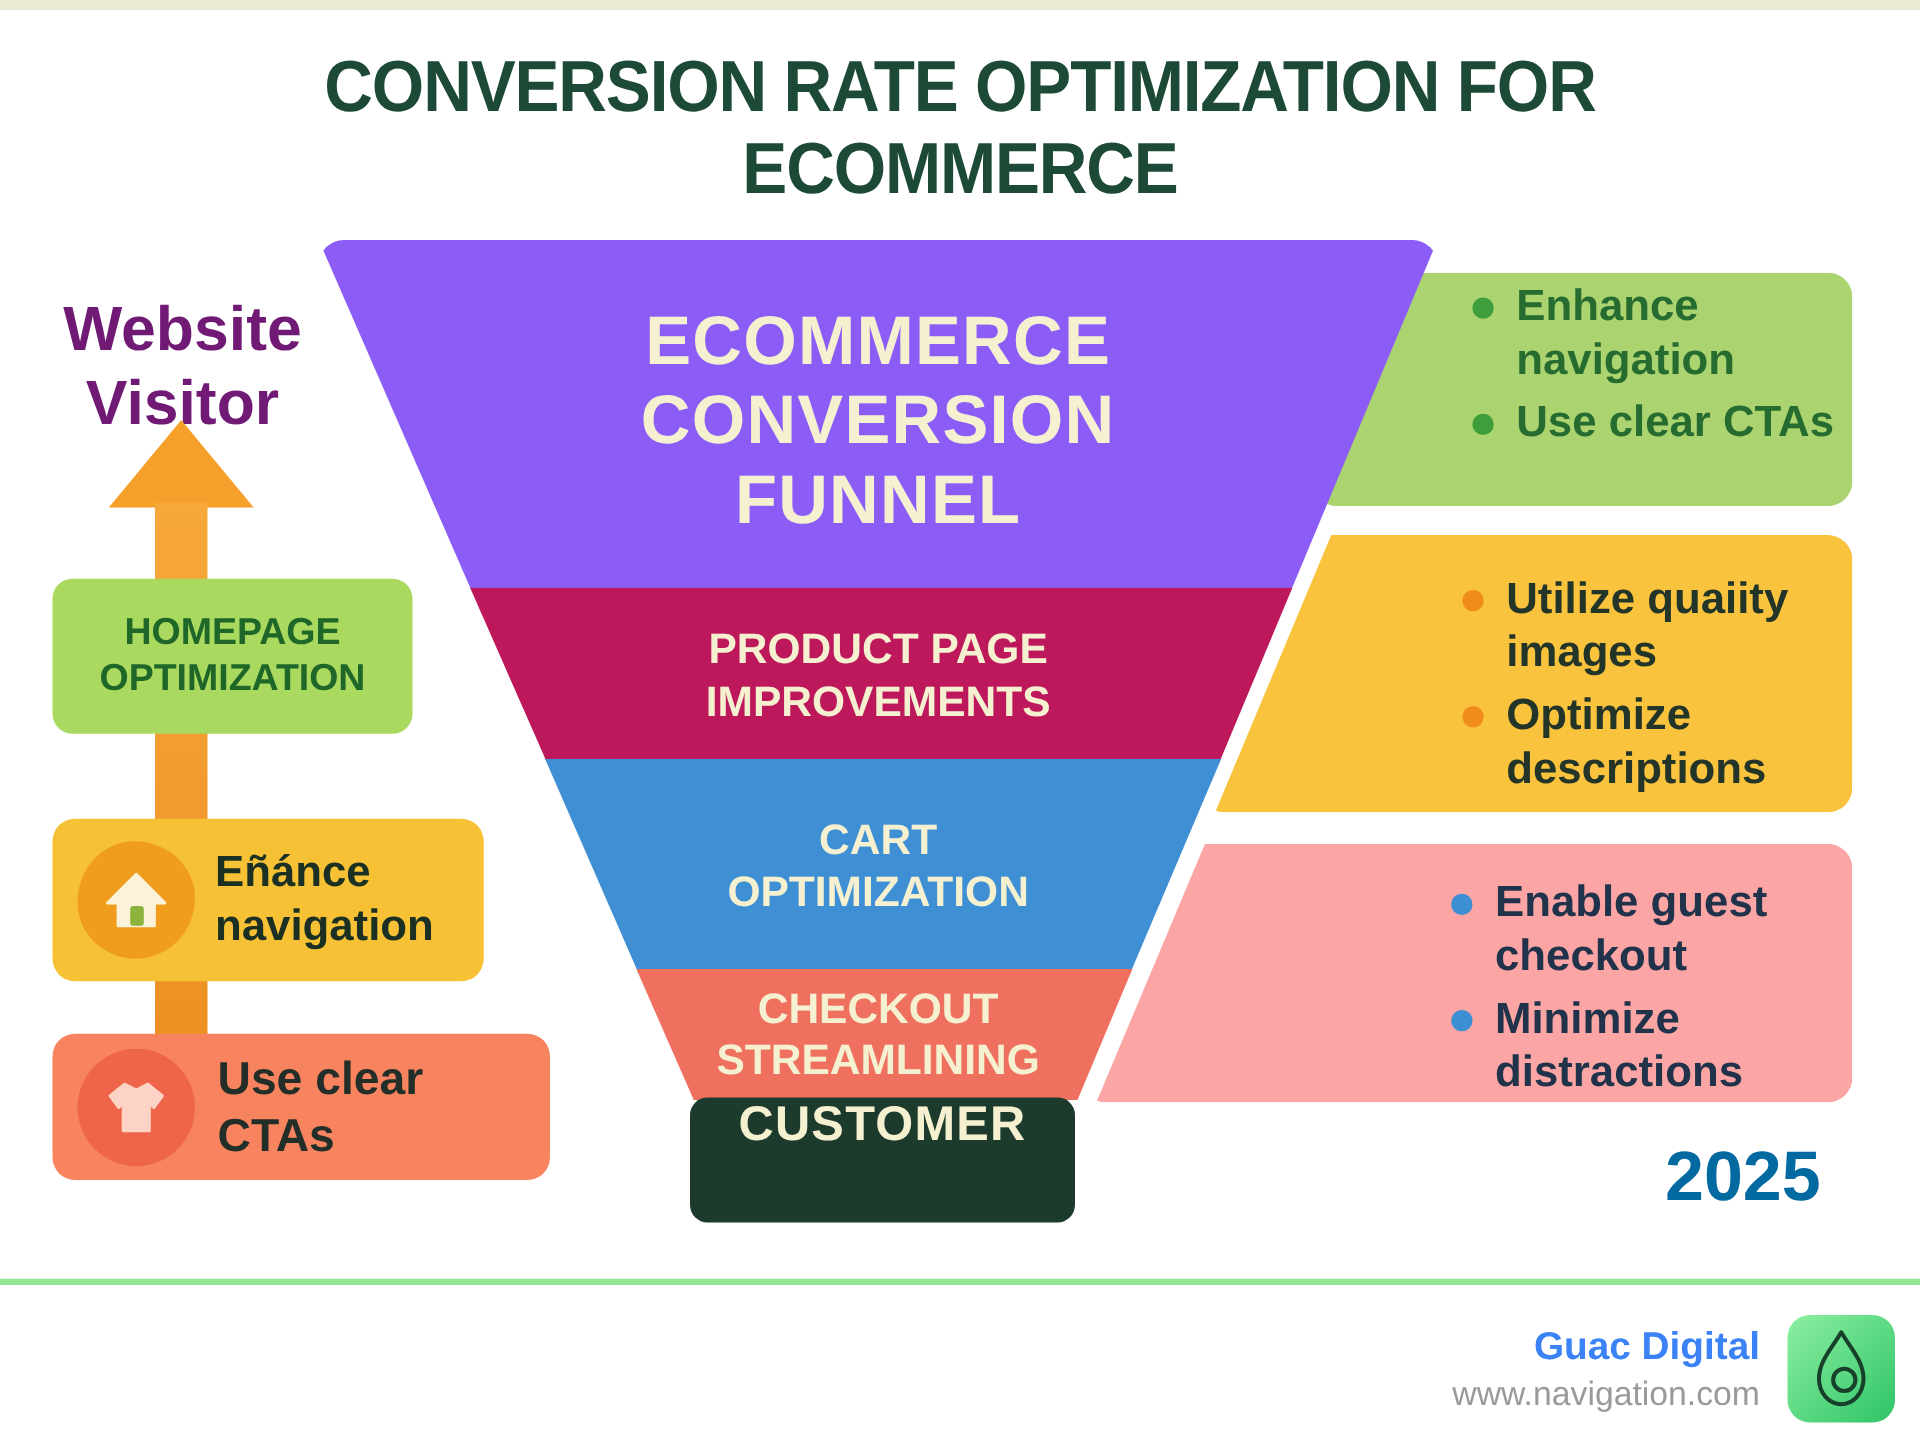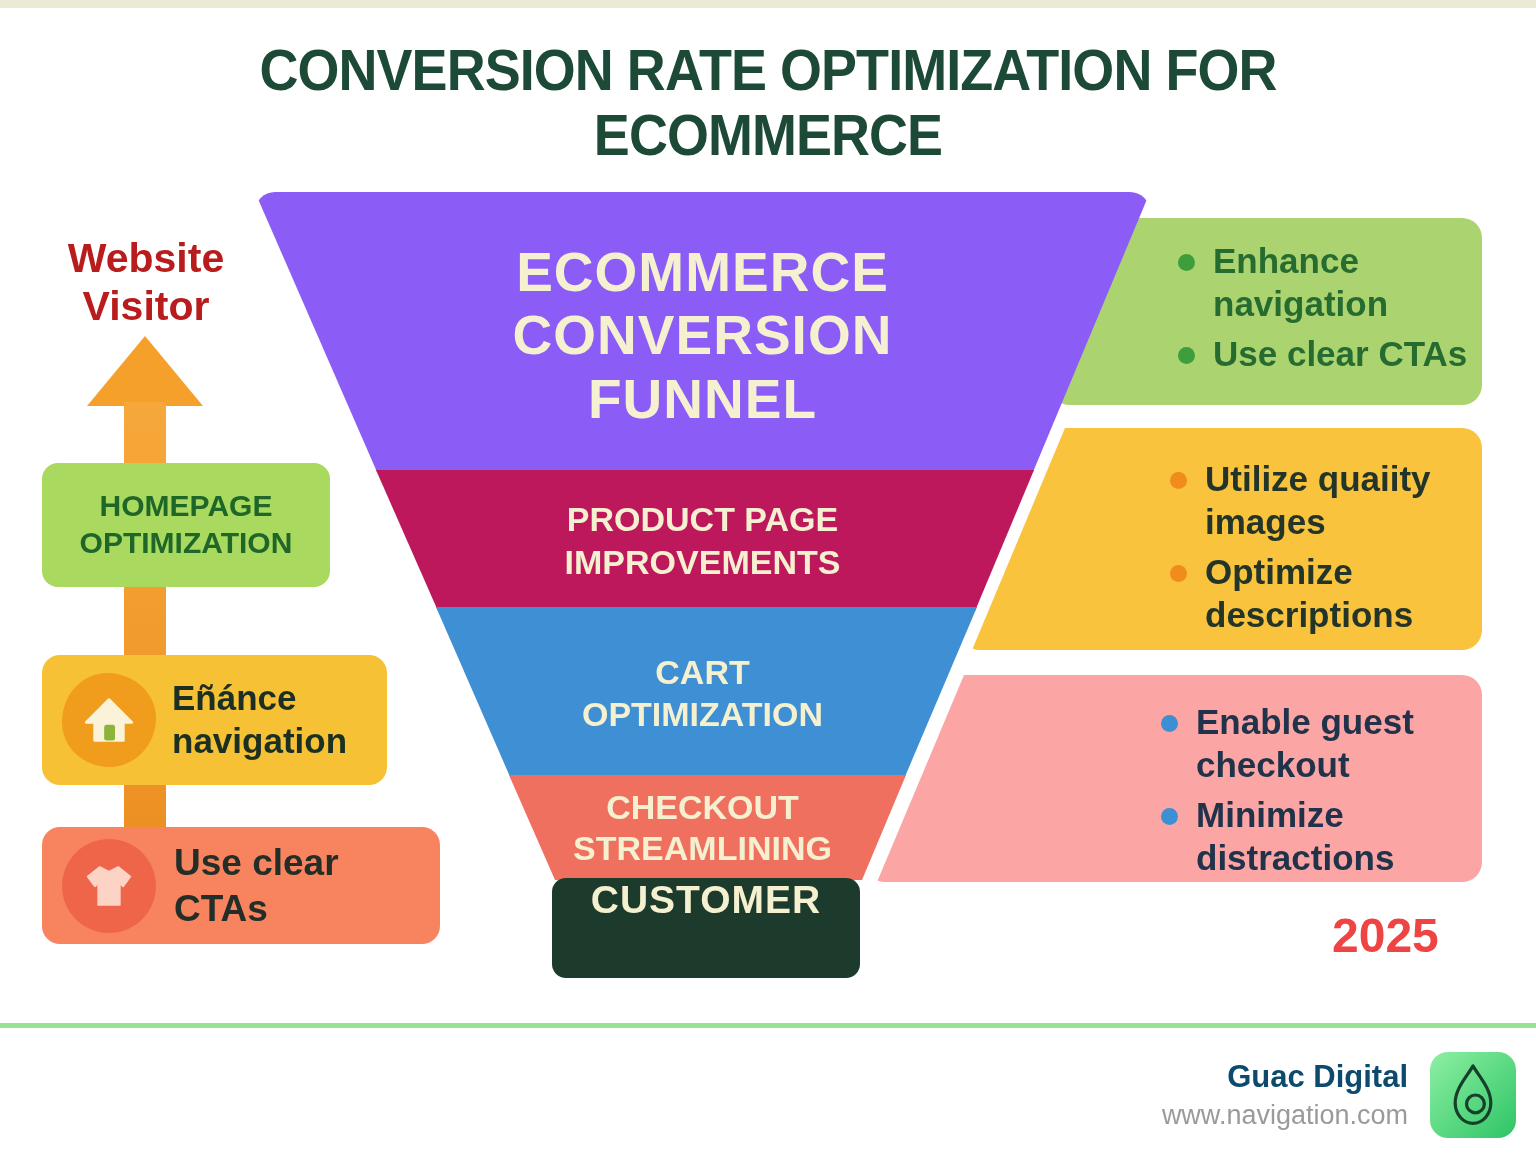--- a/index.html
+++ b/index.html
@@ -14,21 +14,21 @@
   .main-title {
     position:absolute; left:0; top:38px; width:100%;
     text-align:center; font-size:58px; line-height:1.12; font-weight:900;
     color:#1c4a36; letter-spacing:-1px; text-transform:uppercase;
     transform:scaleX(0.93); transform-origin:center; padding:0 140px;
   }
 
   
   .visitor-label {
     position:absolute; left:28px; top:234px; width:236px; text-align:center;
-    font-size:41px; font-weight:800; color:#b91c1c; line-height:1.18;
+    font-size:50px; font-weight:800; color:#701a75; line-height:1.18;
   }
   .arrow-head {
     position:absolute; left:87px; top:336px; width:0; height:0;
     border-left:58px solid transparent; border-right:58px solid transparent;
     border-bottom:70px solid #f5a02b;
   }
   .arrow-shaft {
     position:absolute; left:124px; top:402px; width:42px; height:532px;
     background:linear-gradient(to bottom,#f7a83a,#ea8a1e); z-index:1;
   }
@@ -77,40 +77,40 @@
 
   
   .right-box { position:absolute; z-index:1; border-radius:20px; }
   .rb-green  { left:1050px; top:218px; width:432px; height:187px; background:#abd470;
     clip-path:polygon(82px 0,100% 0,100% 100%,4px 100%); }
   .rb-yellow { left:960px;  top:428px; width:522px; height:222px; background:#f9c33e;
     clip-path:polygon(105px 0,100% 0,100% 100%,12px 100%); }
   .rb-blue   { left:865px;  top:675px; width:617px; height:207px; background:#fca5a5;
     clip-path:polygon(99px 0,100% 0,100% 100%,12px 100%); }
   .rb-items { display:flex; flex-direction:column; gap:8px; }
-  .rb-green  .rb-items { margin:22px 0 0 128px; }
+  .rb-green  .rb-items { margin:6px 0 0 128px; }
   .rb-yellow .rb-items { margin:30px 0 0 210px; }
   .rb-blue   .rb-items { margin:26px 0 0 296px; }
   .rb-item { display:flex; align-items:flex-start; }
   .rb-dot { width:17px; height:17px; border-radius:50%; margin:14px 18px 0 0; flex:0 0 auto; }
   .rb-green  .rb-dot { background:#3f9e3c; }
   .rb-yellow .rb-dot { background:#ef8c1c; }
   .rb-blue   .rb-dot { background:#3d8fd4; }
   .rb-text { font-size:35px; font-weight:800; line-height:1.22; max-width:300px; }
   .rb-green  .rb-text { color:#266b2f; }
   .rb-yellow .rb-text { color:#233528; max-width:290px; }
   .rb-blue   .rb-text { color:#20334a; }
 
-  .year-label { position:absolute; left:1332px; top:908px; font-size:48px; font-weight:900; color:#ef4444; }
+  .year-label { position:absolute; left:1332px; top:908px; font-size:56px; font-weight:900; color:#0369a1; }
 
   
   .separator { position:absolute; left:0; top:1023px; width:1536px; height:5px; background:#94e493; }
   .footer { position:absolute; right:20px; top:1052px; display:flex; align-items:center; }
   .footer-text { text-align:right; margin-right:22px; }
-  .footer-brand { font-size:31px; font-weight:700; color:#0c4a6e; line-height:1.3; }
+  .footer-brand { font-size:31px; font-weight:700; color:#3b82f6; line-height:1.3; }
   .footer-site  { font-size:27px; font-weight:400; color:#9a9a9a; line-height:1.3; }
   .footer-logo {
     width:86px; height:86px; border-radius:18px;
     background:linear-gradient(135deg,#8df0a2,#2fc466);
     display:flex; align-items:center; justify-content:center;
   }
 </style>
 </head>
 <body>
 

